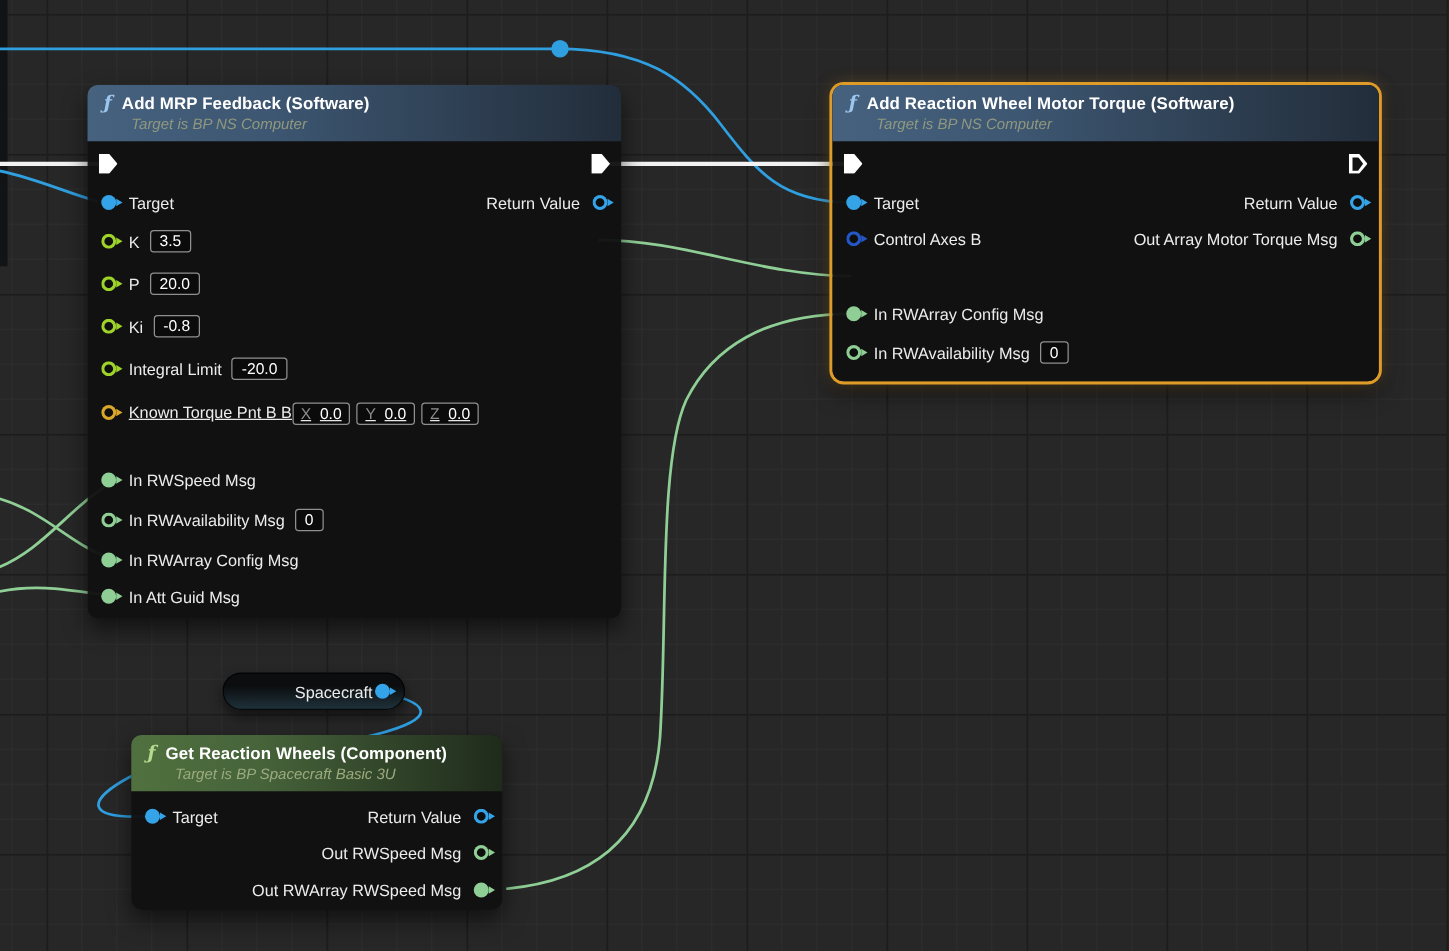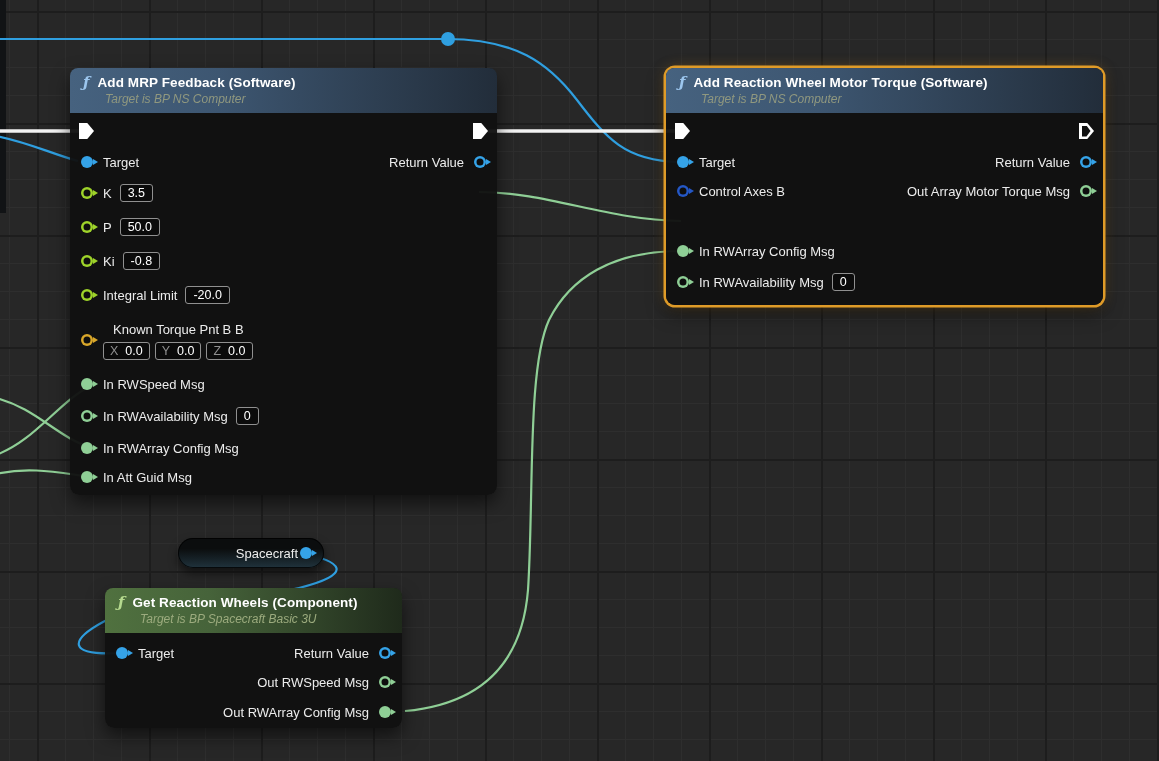--- a/index.html
+++ b/index.html
@@ -38,21 +38,21 @@
   .pin{width:12px;height:12px;border-radius:50%;position:relative;flex:none;}
   .pin.filled{background:currentColor;}
   .pin.hollow{box-shadow:inset 0 0 0 2.5px currentColor;background:#0e0e0e;}
   .pin::after{content:"";position:absolute;left:12px;top:50%;transform:translateY(-50%);
     border-left:5px solid currentColor;border-top:3.5px solid transparent;border-bottom:3.5px solid transparent;}
   .exec{width:15px;height:16px;clip-path:polygon(0 0,55% 0,100% 50%,55% 100%,0 100%);background:#fff;position:relative;flex:none;}
   .exec .exec-inner{position:absolute;left:2.5px;top:2.5px;right:3.5px;bottom:2.5px;
     clip-path:polygon(0 0,55% 0,100% 50%,55% 100%,0 100%);background:#121212;}
   .vbox{display:inline-flex;align-items:center;border:1px solid #909090;border-radius:3px;background:rgba(8,8,8,0.55);
     height:18px;padding:0 7px;font-size:12.5px;color:#fff;margin-left:8px;box-sizing:border-box;}
-  .ktcol{display:flex;flex-direction:column;margin-left:10px;}
+  .ktcol{display:flex;flex-direction:row;margin-left:0;text-decoration:underline;}
   .ktcol .plabel{margin-left:0;line-height:20px;}
   .ktboxes{display:flex;margin-top:2px;}
   .vbox.axis{margin-left:0;margin-right:5px;padding:0 6px;}
   .vbox.axis .axl{color:#8f8f8f;margin-right:7px;}
   .prow.kt{transform:none;height:auto;align-items:center;}
   .pill{position:absolute;z-index:2;width:146px;height:30px;border-radius:15px;
     background:linear-gradient(to bottom,#0b0d0e 35%,#20333d 100%);
     box-shadow:0 5px 10px rgba(0,0,0,0.55),inset 0 0 0 1px rgba(0,0,0,0.8);
     display:flex;align-items:center;justify-content:flex-end;padding-right:12px;box-sizing:border-box;color:#e9e9e9;}
   .pill .plabel{margin-right:2px;font-size:13px;}
@@ -102,21 +102,21 @@
       <span class="pin hollow" style="color:#35a3e8"></span>
     </div>
     <div class="prow left" style="top:125px">
       <span class="pin hollow" style="color:#9ed32a"></span>
       <span class="plabel">K</span>
       <span class="vbox">3.5</span>
     </div>
     <div class="prow left" style="top:159px">
       <span class="pin hollow" style="color:#9ed32a"></span>
       <span class="plabel">P</span>
-      <span class="vbox">50.0</span>
+      <span class="vbox">20.0</span>
     </div>
     <div class="prow left" style="top:193px">
       <span class="pin hollow" style="color:#9ed32a"></span>
       <span class="plabel">Ki</span>
       <span class="vbox">-0.8</span>
     </div>
     <div class="prow left" style="top:227px">
       <span class="pin hollow" style="color:#9ed32a"></span>
       <span class="plabel">Integral Limit</span>
       <span class="vbox">-20.0</span>
@@ -222,20 +222,20 @@
     </div>
     <div class="prow right" style="top:65px">
       <span class="plabel">Return Value</span>
       <span class="pin hollow" style="color:#35a3e8"></span>
     </div>
     <div class="prow right" style="top:94px">
       <span class="plabel">Out RWSpeed Msg</span>
       <span class="pin hollow" style="color:#8fcf96"></span>
     </div>
     <div class="prow right" style="top:124px">
-      <span class="plabel">Out RWArray Config Msg</span>
+      <span class="plabel">Out RWArray RWSpeed Msg</span>
       <span class="pin filled" style="color:#8fcf96"></span>
     </div>
   </div>
 
   <div class="reroute" style="left:441px;top:32px;"></div>
 
 </div>
 
 </body></html>

